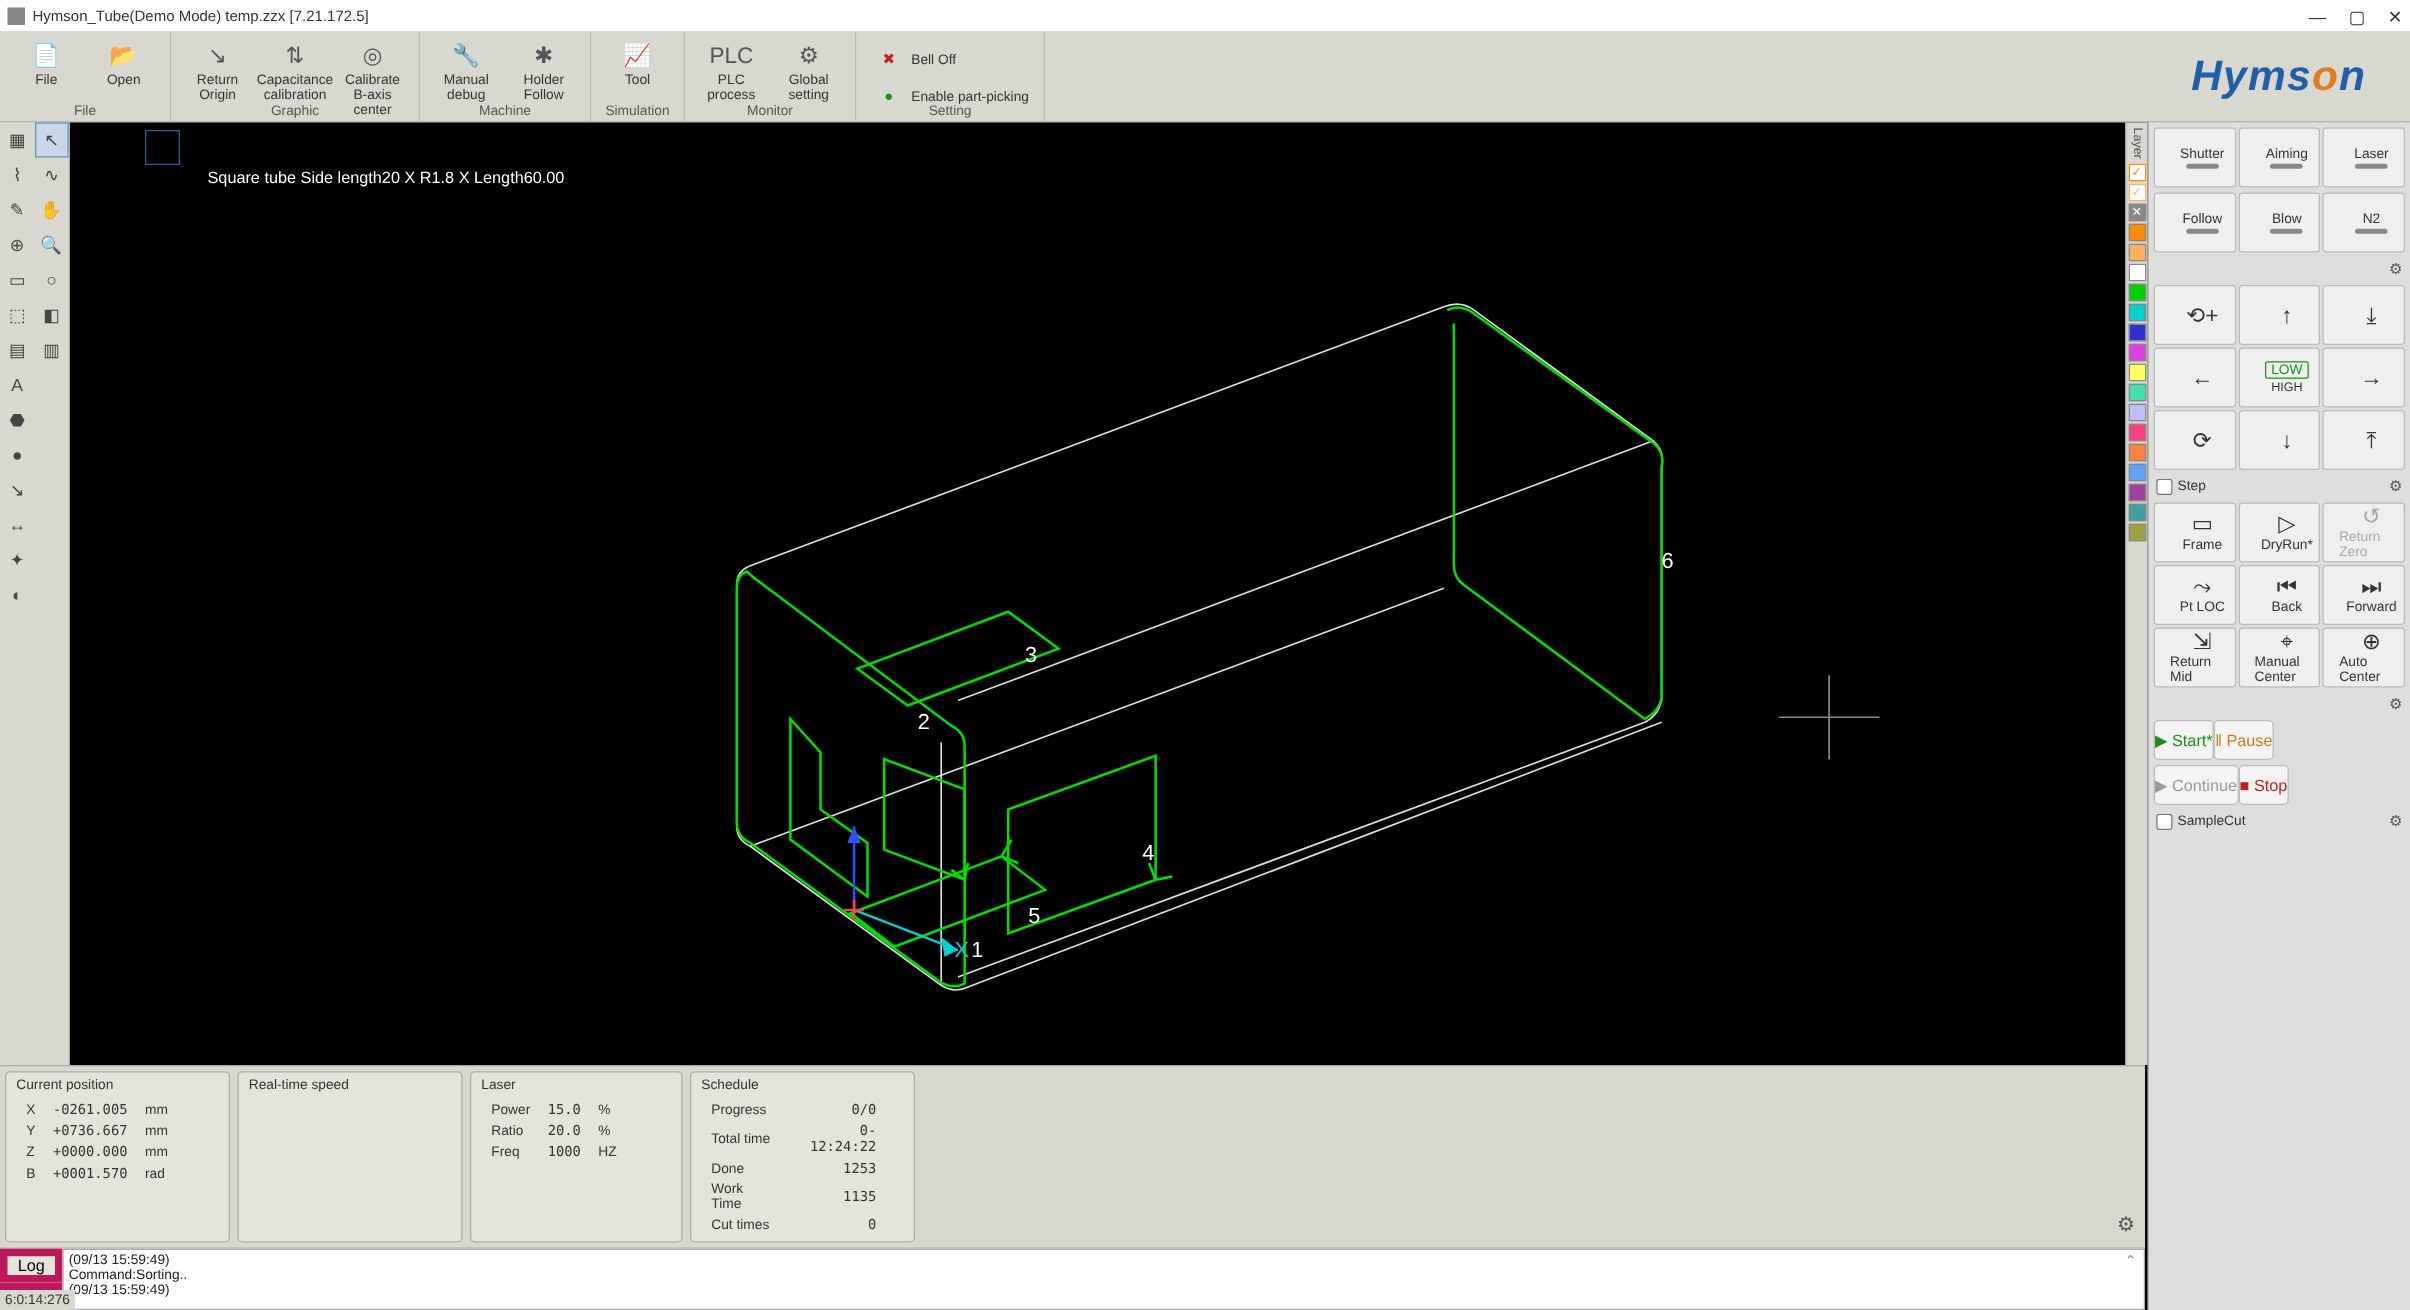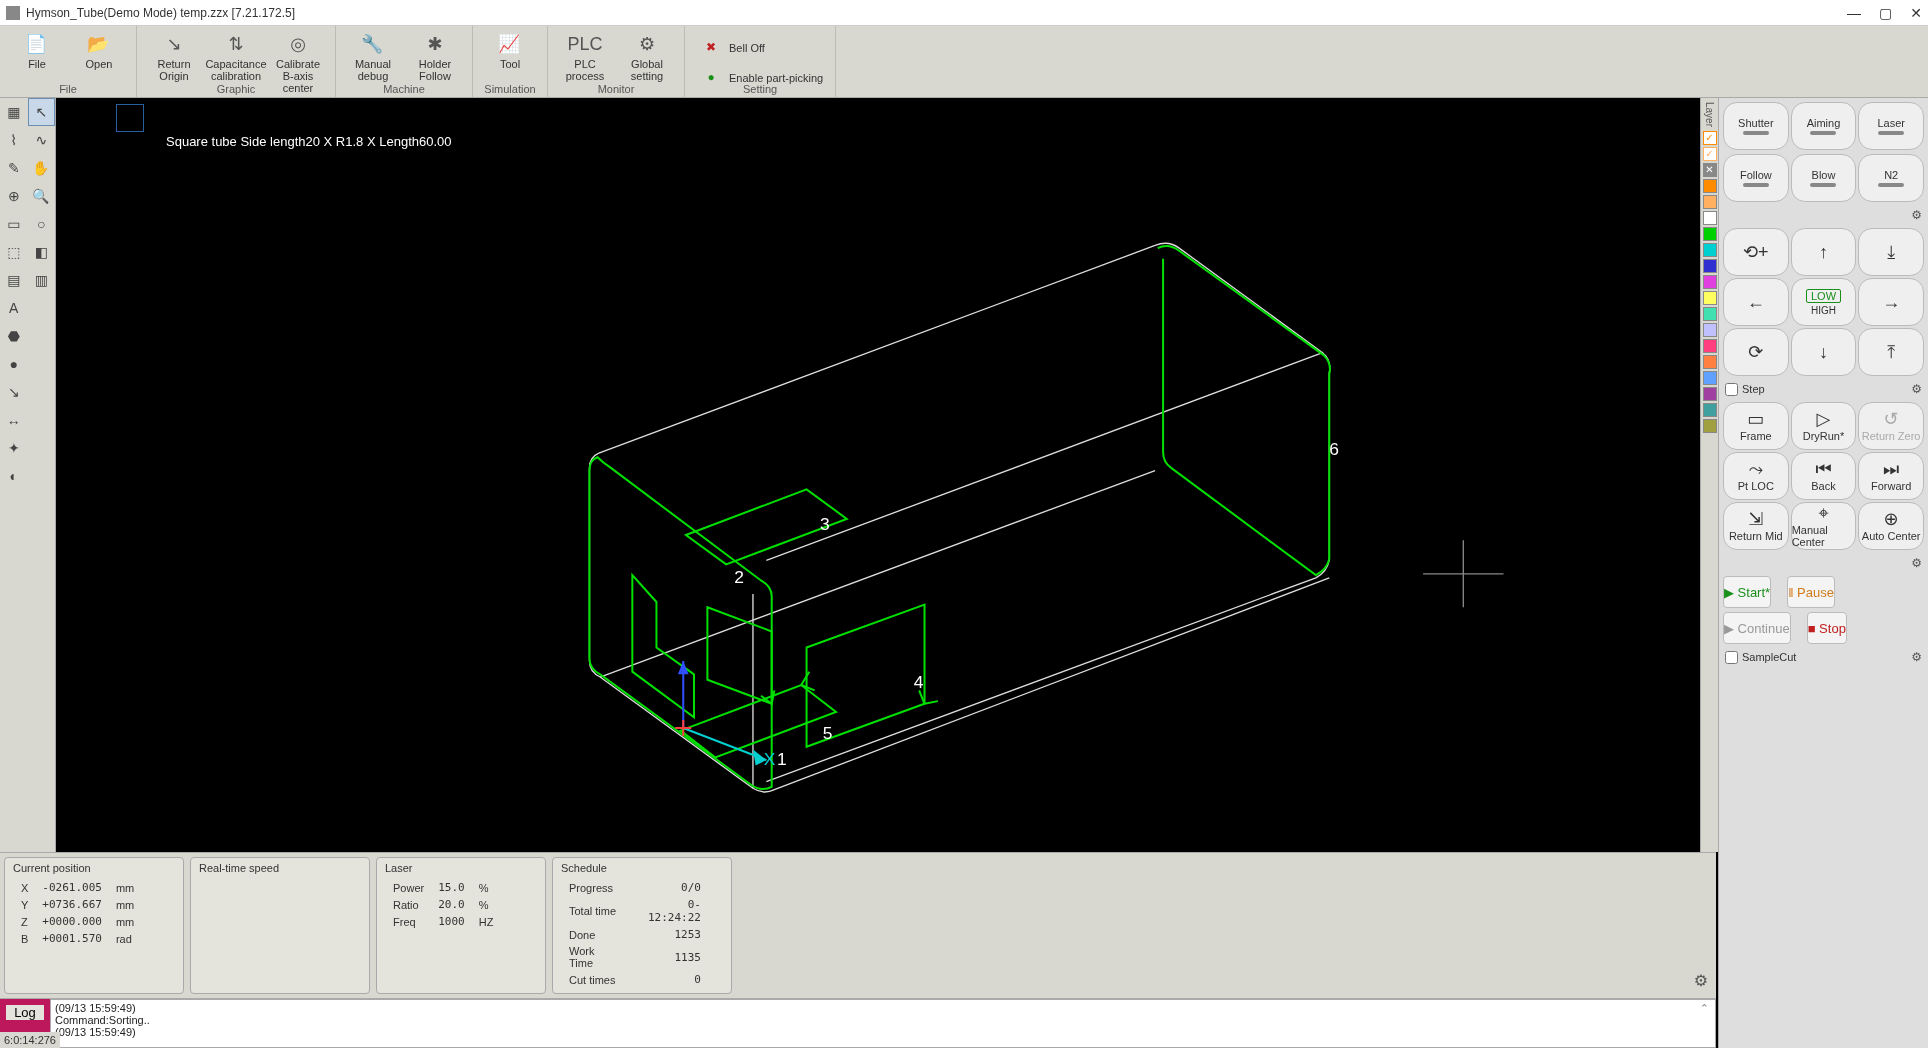--- a/index.html
+++ b/index.html
@@ -31,23 +31,23 @@
 .tool-btn.active { background:#c8d8e8; border:1px solid #6a8fb0; }
 .canvas-wrap { flex:1; position:relative; background:#000; }
 .canvas-label { position:absolute; top:36px; left:110px; color:#fff; font-size:13px; }
 .canvas-thumb { position:absolute; top:6px; left:60px; width:28px; height:28px; border:1px solid #2a5f9e; background:#000; }
 svg.drawing { position:absolute; inset:0; }
 .right-panel { width:210px; background:#dedede; border-left:1px solid #aaa; display:flex; flex-direction:column; padding:4px; gap:4px; }
 .layer-strip { position:absolute; top:98px; right:210px; width:18px; bottom:196px; background:#d8d8d0; border-left:1px solid #aaa; display:flex; flex-direction:column; align-items:center; padding-top:4px; gap:2px; }
 .layer-strip .lab { writing-mode:vertical-rl; font-size:10px; color:#555; margin-bottom:2px; }
 .layer-sw { width:14px; height:14px; border:1px solid #888; }
 .grid3 { display:grid; grid-template-columns:repeat(3,1fr); gap:2px; }
-.rp-btn { background:#efefef; border:1px solid #bbb; border-radius:14px; height:48px; display:flex; flex-direction:column; align-items:center; justify-content:center; font-size:11px; color:#333; gap:2px; }
+.rp-btn { background:#efefef; border:1px solid #bbb; border-radius:3px; height:48px; display:flex; flex-direction:column; align-items:center; justify-content:center; font-size:11px; color:#333; gap:2px;padding-left:12px; }
 .rp-btn .ico { font-size:18px; line-height:18px; }
-.rp-row { display:flex; gap:16px; }
+.rp-row { display:flex; gap:0; }
 .chk { display:flex; align-items:center; gap:4px; font-size:11px; color:#333; padding:2px; }
 .gear { margin-left:auto; font-size:12px; color:#555; }
 .rp-action { height:32px; border-radius:4px; border:1px solid #bbb; background:#f4f4f4; display:flex; align-items:center; justify-content:center; font-size:13px; gap:6px; }
 .rp-action.green { color:#1a8f1a; }
 .rp-action.orange { color:#d07a1a; }
 .rp-action.red { color:#c02020; }
 .rp-action.gray { color:#999; }
 
 .bottom { position:absolute; left:0; right:212px; bottom:0; height:196px; background:#d8d8d0; border-top:1px solid #aaa; display:flex; flex-direction:column; }
 .status-row { display:flex; gap:6px; padding:4px; }
@@ -136,20 +136,21 @@
       <div class="ribbon-btn small">
         <span class="ico" style="font-size:12px;color:#c02020">✖</span>
         <span>Bell Off</span>
       </div>
       <div class="ribbon-btn small">
         <span class="ico" style="font-size:12px;color:#1a8f1a">●</span>
         <span>Enable part-picking</span>
       </div>
       <div class="ribbon-group-label">Setting</div>
     </div>
+    <div class="ribbon-logo">Hyms<span class="o">o</span>n</div>
   </div>
 
 <div class="main">
 
   <div class="left-tools" id="leftTools">
       <div class="tool-pair">
         <div class="tool-btn">▦</div>
         <div class="tool-btn active">↖</div>
       </div>
       <div class="tool-pair">

